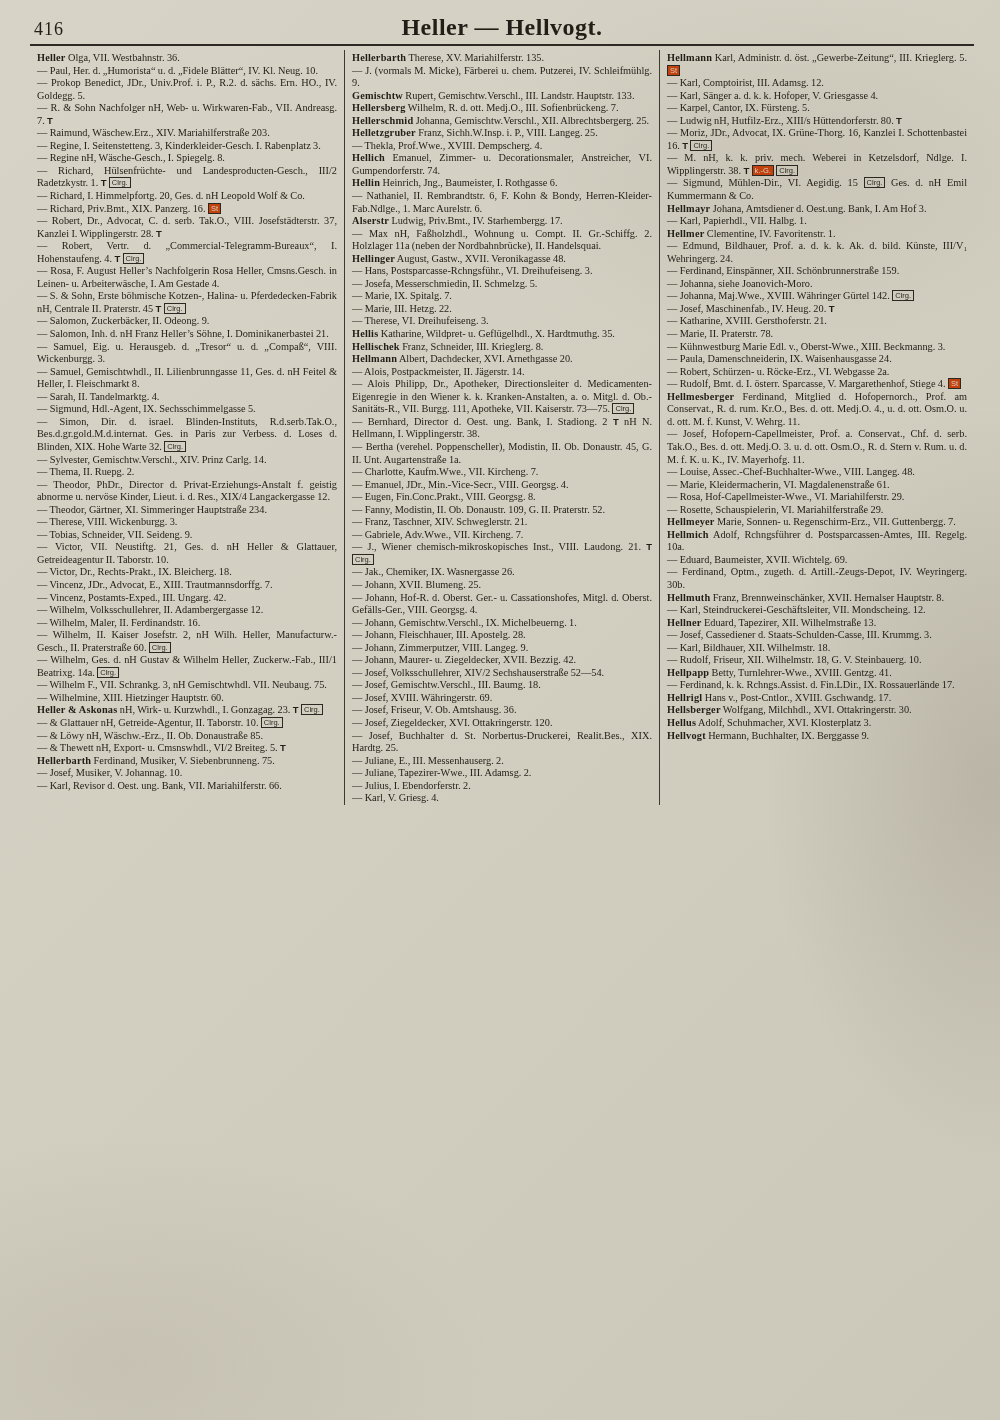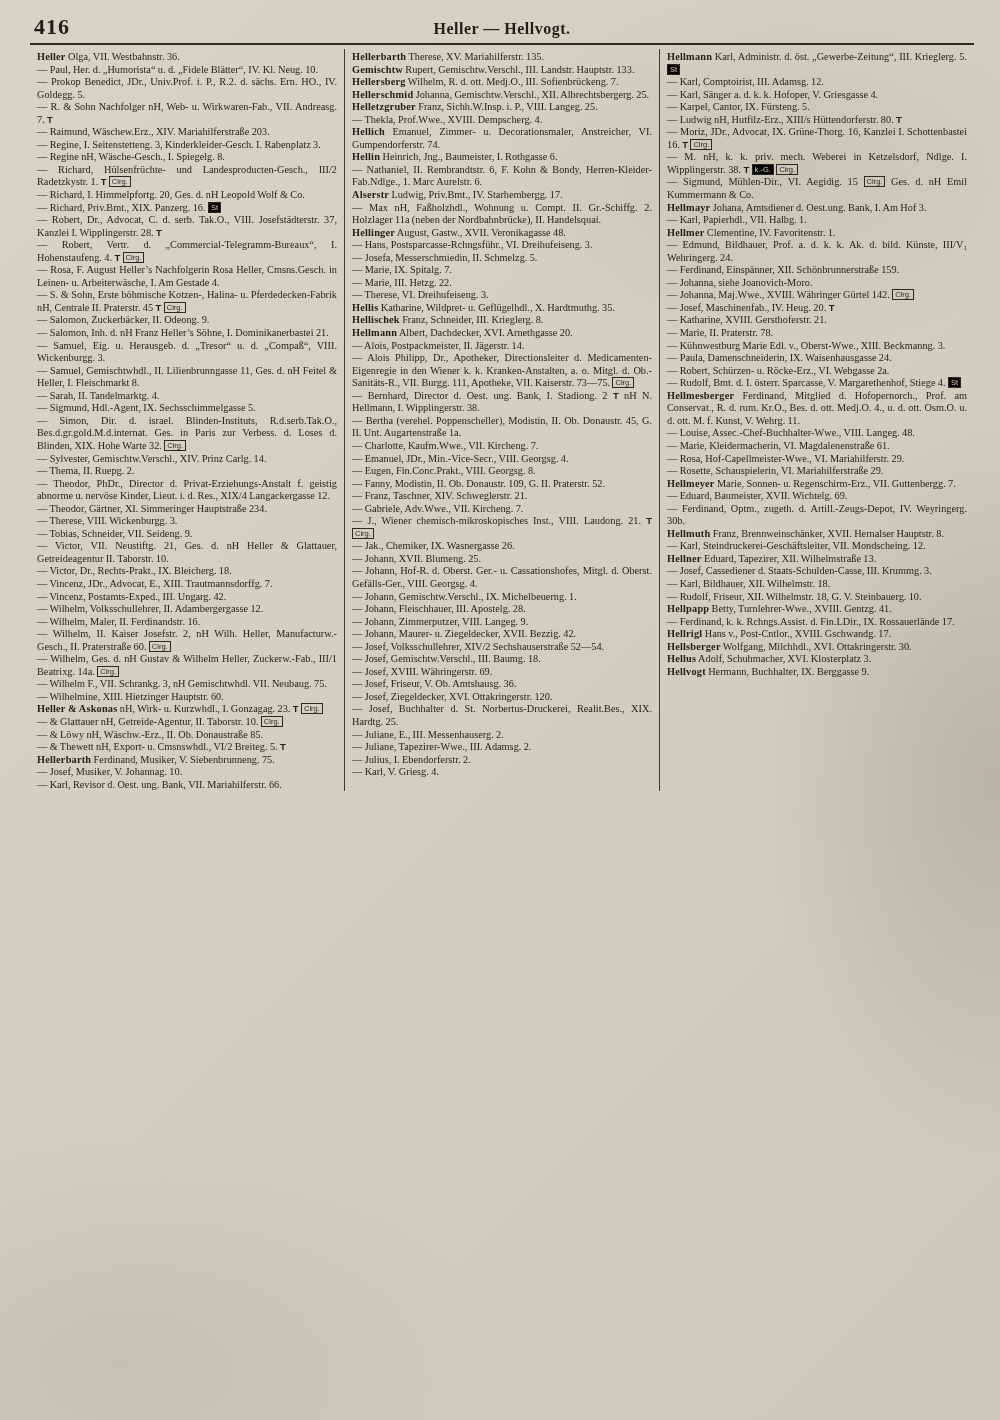--- a/index.html
+++ b/index.html
@@ -11,42 +11,42 @@
       radial-gradient(ellipse 500px 300px at 12% 96%, rgba(110,100,80,.10), transparent 75%),
       linear-gradient(135deg,#d7d3c6 0%, #d2cec0 45%, #cbc7b9 100%);
     font-family:"Liberation Serif", serif;
     color:#211e17;
   }
   .page{padding:14px 26px 8px 30px;}
   .page-header{
     display:grid;grid-template-columns:1fr auto 1fr;align-items:baseline;
     padding:0 4px 3px 4px;
   }
-  .pageno{font-size:22px;font-weight:700;letter-spacing:1px;justify-self:start;}
-  .title{font-size:16px;font-weight:700;letter-spacing:.5px;justify-self:center;}
+  .pageno{font-size:18px;font-weight:400;letter-spacing:1px;justify-self:start;}
+  .title{font-size:24px;font-weight:700;letter-spacing:.5px;justify-self:center;}
   .spacer{justify-self:end;}
   .rule{border-top:2px solid #2c2a23;margin:0 0 4px 0;}
   .columns{display:flex;align-items:stretch;}
   .col{flex:1 1 0;padding:2px 7px 0 7px;min-width:0;}
   .col + .col{border-left:1.5px solid #3c3931;}
   .entry{
     margin:0;
     font-size:10.3px;line-height:12.55px;
     text-align:justify;
     word-spacing:-0.2px;
   }
   .entry b.surname{font-weight:700;letter-spacing:.2px;}
   .badge{
     display:inline-block;
     font-family:"Liberation Sans", sans-serif;
     font-size:7.5px;line-height:9px;
     padding:0 2px;border:1px solid #2b2923;
     vertical-align:1px;
   }
-  .badge.inv{background:#000000;color:#d6d2c4;}
+  .badge.inv{background:#c2410c;color:#d6d2c4;}
   .badge.out{color:#2b2923;background:transparent;}
   b.tel{font-family:"Liberation Sans", sans-serif;font-size:9.5px;font-weight:700;}
 </style>
 </head>
 <body>
 
 <div class="page">
   <div class="page-header">
     <span class="pageno">416</span>
     <span class="title">Heller — Hellvogt.</span>
@@ -95,20 +95,21 @@
         <p class="entry"><b class="surname">Heller &amp; Askonas</b> nH, Wirk- u. Kurzwhdl., I. Gonzagag. 23. <b class="tel">T</b> <span class="badge out">Clrg.</span></p>
         <p class="entry">— &amp; Glattauer nH, Getreide-Agentur, II. Taborstr. 10. <span class="badge out">Clrg.</span></p>
         <p class="entry">— &amp; Löwy nH, Wäschw.-Erz., II. Ob. Donaustraße 85.</p>
         <p class="entry">— &amp; Thewett nH, Export- u. Cmsnswhdl., VI/2 Breiteg. 5. <b class="tel">T</b></p>
         <p class="entry"><b class="surname">Hellerbarth</b> Ferdinand, Musiker, V. Siebenbrunneng. 75.</p>
         <p class="entry">— Josef, Musiker, V. Johannag. 10.</p>
         <p class="entry">— Karl, Revisor d. Oest. ung. Bank, VII. Mariahilferstr. 66.</p>
       </div>
     <div class="col">
         <p class="entry"><b class="surname">Hellerbarth</b> Therese, XV. Mariahilferstr. 135.</p>
+        <p class="entry">— J. (vormals M. Micke), Färberei u. chem. Putzerei, IV. Schleifmühlg. 9.</p>
         <p class="entry"><b class="surname">Gemischtw</b> Rupert, Gemischtw.Verschl., III. Landstr. Hauptstr. 133.</p>
         <p class="entry"><b class="surname">Hellersberg</b> Wilhelm, R. d. ott. Medj.O., III. Sofienbrückeng. 7.</p>
         <p class="entry"><b class="surname">Hellerschmid</b> Johanna, Gemischtw.Verschl., XII. Albrechtsbergerg. 25.</p>
         <p class="entry"><b class="surname">Helletzgruber</b> Franz, Sichh.W.Insp. i. P., VIII. Langeg. 25.</p>
         <p class="entry">— Thekla, Prof.Wwe., XVIII. Dempscherg. 4.</p>
         <p class="entry"><b class="surname">Hellich</b> Emanuel, Zimmer- u. Decorationsmaler, Anstreicher, VI. Gumpendorferstr. 74.</p>
         <p class="entry"><b class="surname">Hellin</b> Heinrich, Jng., Baumeister, I. Rothgasse 6.</p>
         <p class="entry">— Nathaniel, II. Rembrandtstr. 6, F. Kohn &amp; Bondy, Herren-Kleider-Fab.Ndlge., 1. Marc Aurelstr. 6.</p>
         <p class="entry"><b class="surname">Alserstr</b> Ludwig, Priv.Bmt., IV. Starhembergg. 17.</p>
         <p class="entry">— Max nH, Faßholzhdl., Wohnung u. Compt. II. Gr.-Schiffg. 2. Holzlager 11a (neben der Nordbahnbrücke), II. Handelsquai.</p>
@@ -167,25 +168,27 @@
         <p class="entry">— Johanna, siehe Joanovich-Moro.</p>
         <p class="entry">— Johanna, Maj.Wwe., XVIII. Währinger Gürtel 142. <span class="badge out">Clrg.</span></p>
         <p class="entry">— Josef, Maschinenfab., IV. Heug. 20. <b class="tel">T</b></p>
         <p class="entry">— Katharine, XVIII. Gersthoferstr. 21.</p>
         <p class="entry">— Marie, II. Praterstr. 78.</p>
         <p class="entry">— Kühnwestburg Marie Edl. v., Oberst-Wwe., XIII. Beckmanng. 3.</p>
         <p class="entry">— Paula, Damenschneiderin, IX. Waisenhausgasse 24.</p>
         <p class="entry">— Robert, Schürzen- u. Röcke-Erz., VI. Webgasse 2a.</p>
         <p class="entry">— Rudolf, Bmt. d. I. österr. Sparcasse, V. Margarethenhof, Stiege 4. <span class="badge inv">St</span></p>
         <p class="entry"><b class="surname">Hellmesberger</b> Ferdinand, Mitglied d. Hofopernorch., Prof. am Conservat., R. d. rum. Kr.O., Bes. d. ott. Medj.O. 4., u. d. ott. Osm.O. u. d. ott. M. f. Kunst, V. Wehrg. 11.</p>
+        <p class="entry">— Josef, Hofopern-Capellmeister, Prof. a. Conservat., Chf. d. serb. Tak.O., Bes. d. ott. Medj.O. 3. u. d. ott. Osm.O., R. d. Stern v. Rum. u. d. M. f. K. u. K., IV. Mayerhofg. 11.</p>
         <p class="entry">— Louise, Assec.-Chef-Buchhalter-Wwe., VIII. Langeg. 48.</p>
         <p class="entry">— Marie, Kleidermacherin, VI. Magdalenenstraße 61.</p>
         <p class="entry">— Rosa, Hof-Capellmeister-Wwe., VI. Mariahilferstr. 29.</p>
         <p class="entry">— Rosette, Schauspielerin, VI. Mariahilferstraße 29.</p>
         <p class="entry"><b class="surname">Hellmeyer</b> Marie, Sonnen- u. Regenschirm-Erz., VII. Guttenbergg. 7.</p>
+        <p class="entry"><b class="surname">Hellmich</b> Adolf, Rchngsführer d. Postsparcassen-Amtes, III. Regelg. 10a.</p>
         <p class="entry">— Eduard, Baumeister, XVII. Wichtelg. 69.</p>
         <p class="entry">— Ferdinand, Optm., zugeth. d. Artill.-Zeugs-Depot, IV. Weyringerg. 30b.</p>
         <p class="entry"><b class="surname">Hellmuth</b> Franz, Brennweinschänker, XVII. Hernalser Hauptstr. 8.</p>
         <p class="entry">— Karl, Steindruckerei-Geschäftsleiter, VII. Mondscheing. 12.</p>
         <p class="entry"><b class="surname">Hellner</b> Eduard, Tapezirer, XII. Wilhelmstraße 13.</p>
         <p class="entry">— Josef, Cassediener d. Staats-Schulden-Casse, III. Krummg. 3.</p>
         <p class="entry">— Karl, Bildhauer, XII. Wilhelmstr. 18.</p>
         <p class="entry">— Rudolf, Friseur, XII. Wilhelmstr. 18, G. V. Steinbauerg. 10.</p>
         <p class="entry"><b class="surname">Hellpapp</b> Betty, Turnlehrer-Wwe., XVIII. Gentzg. 41.</p>
         <p class="entry">— Ferdinand, k. k. Rchngs.Assist. d. Fin.LDir., IX. Rossauerlände 17.</p>

